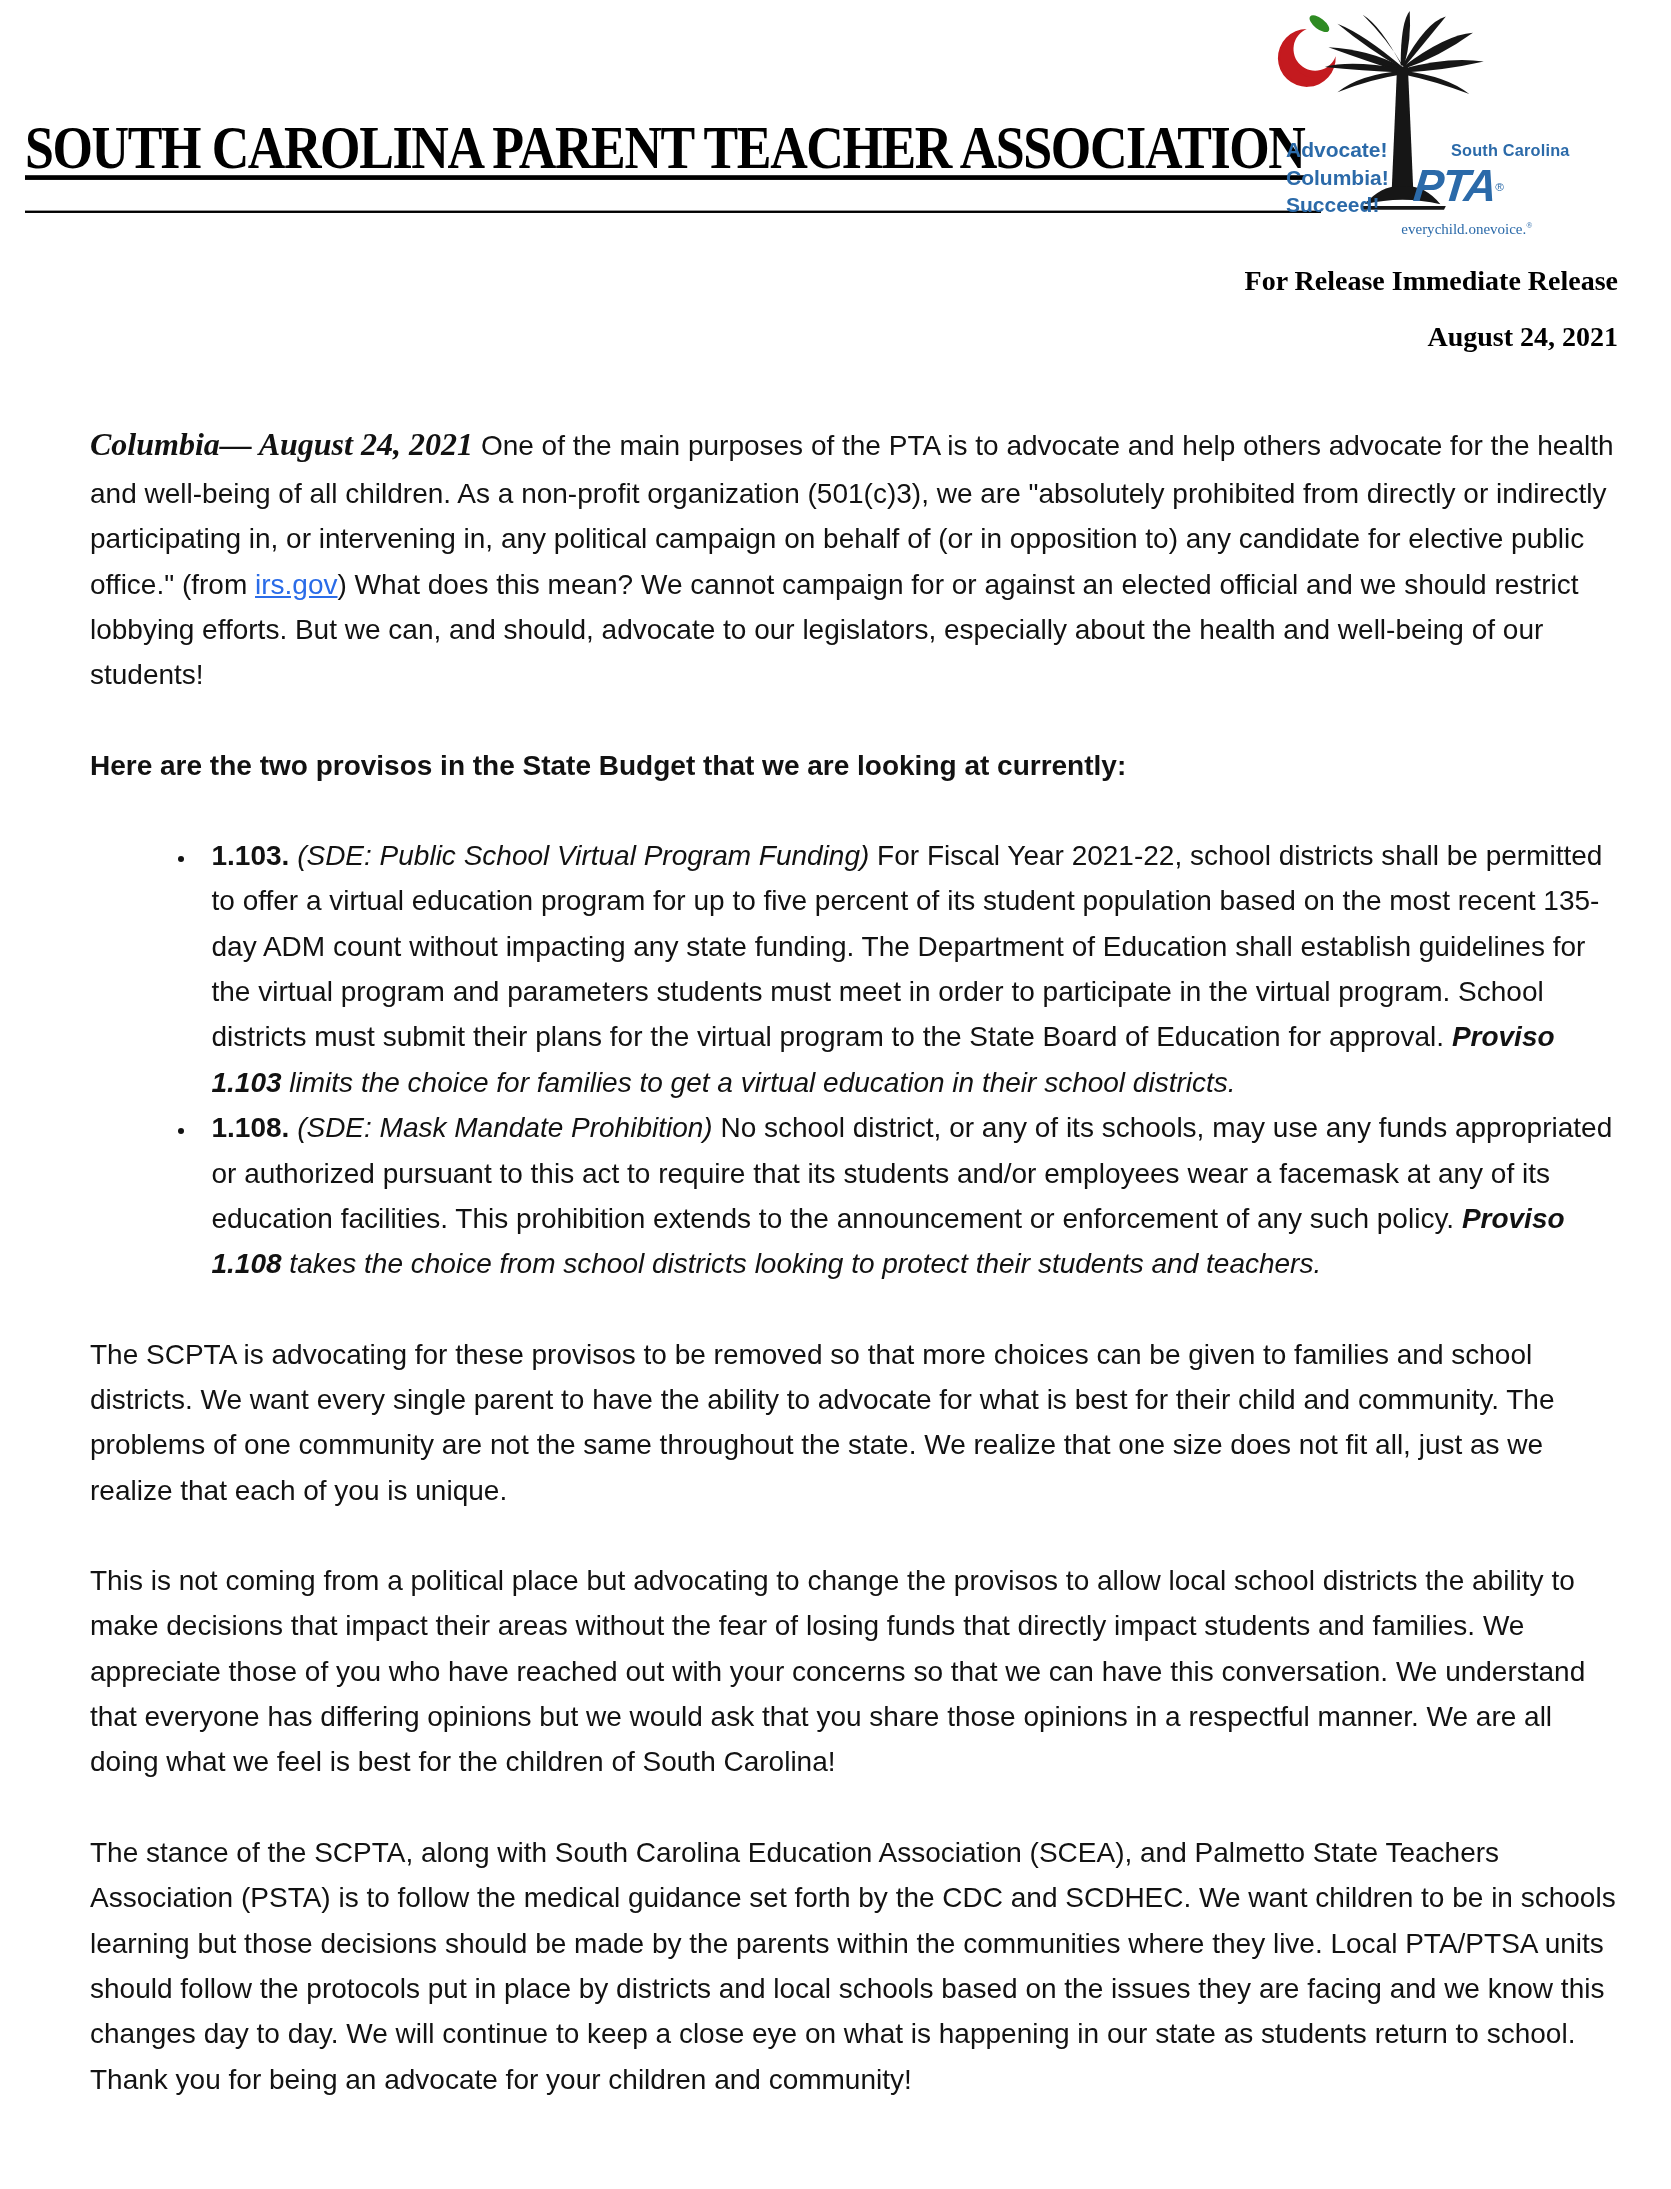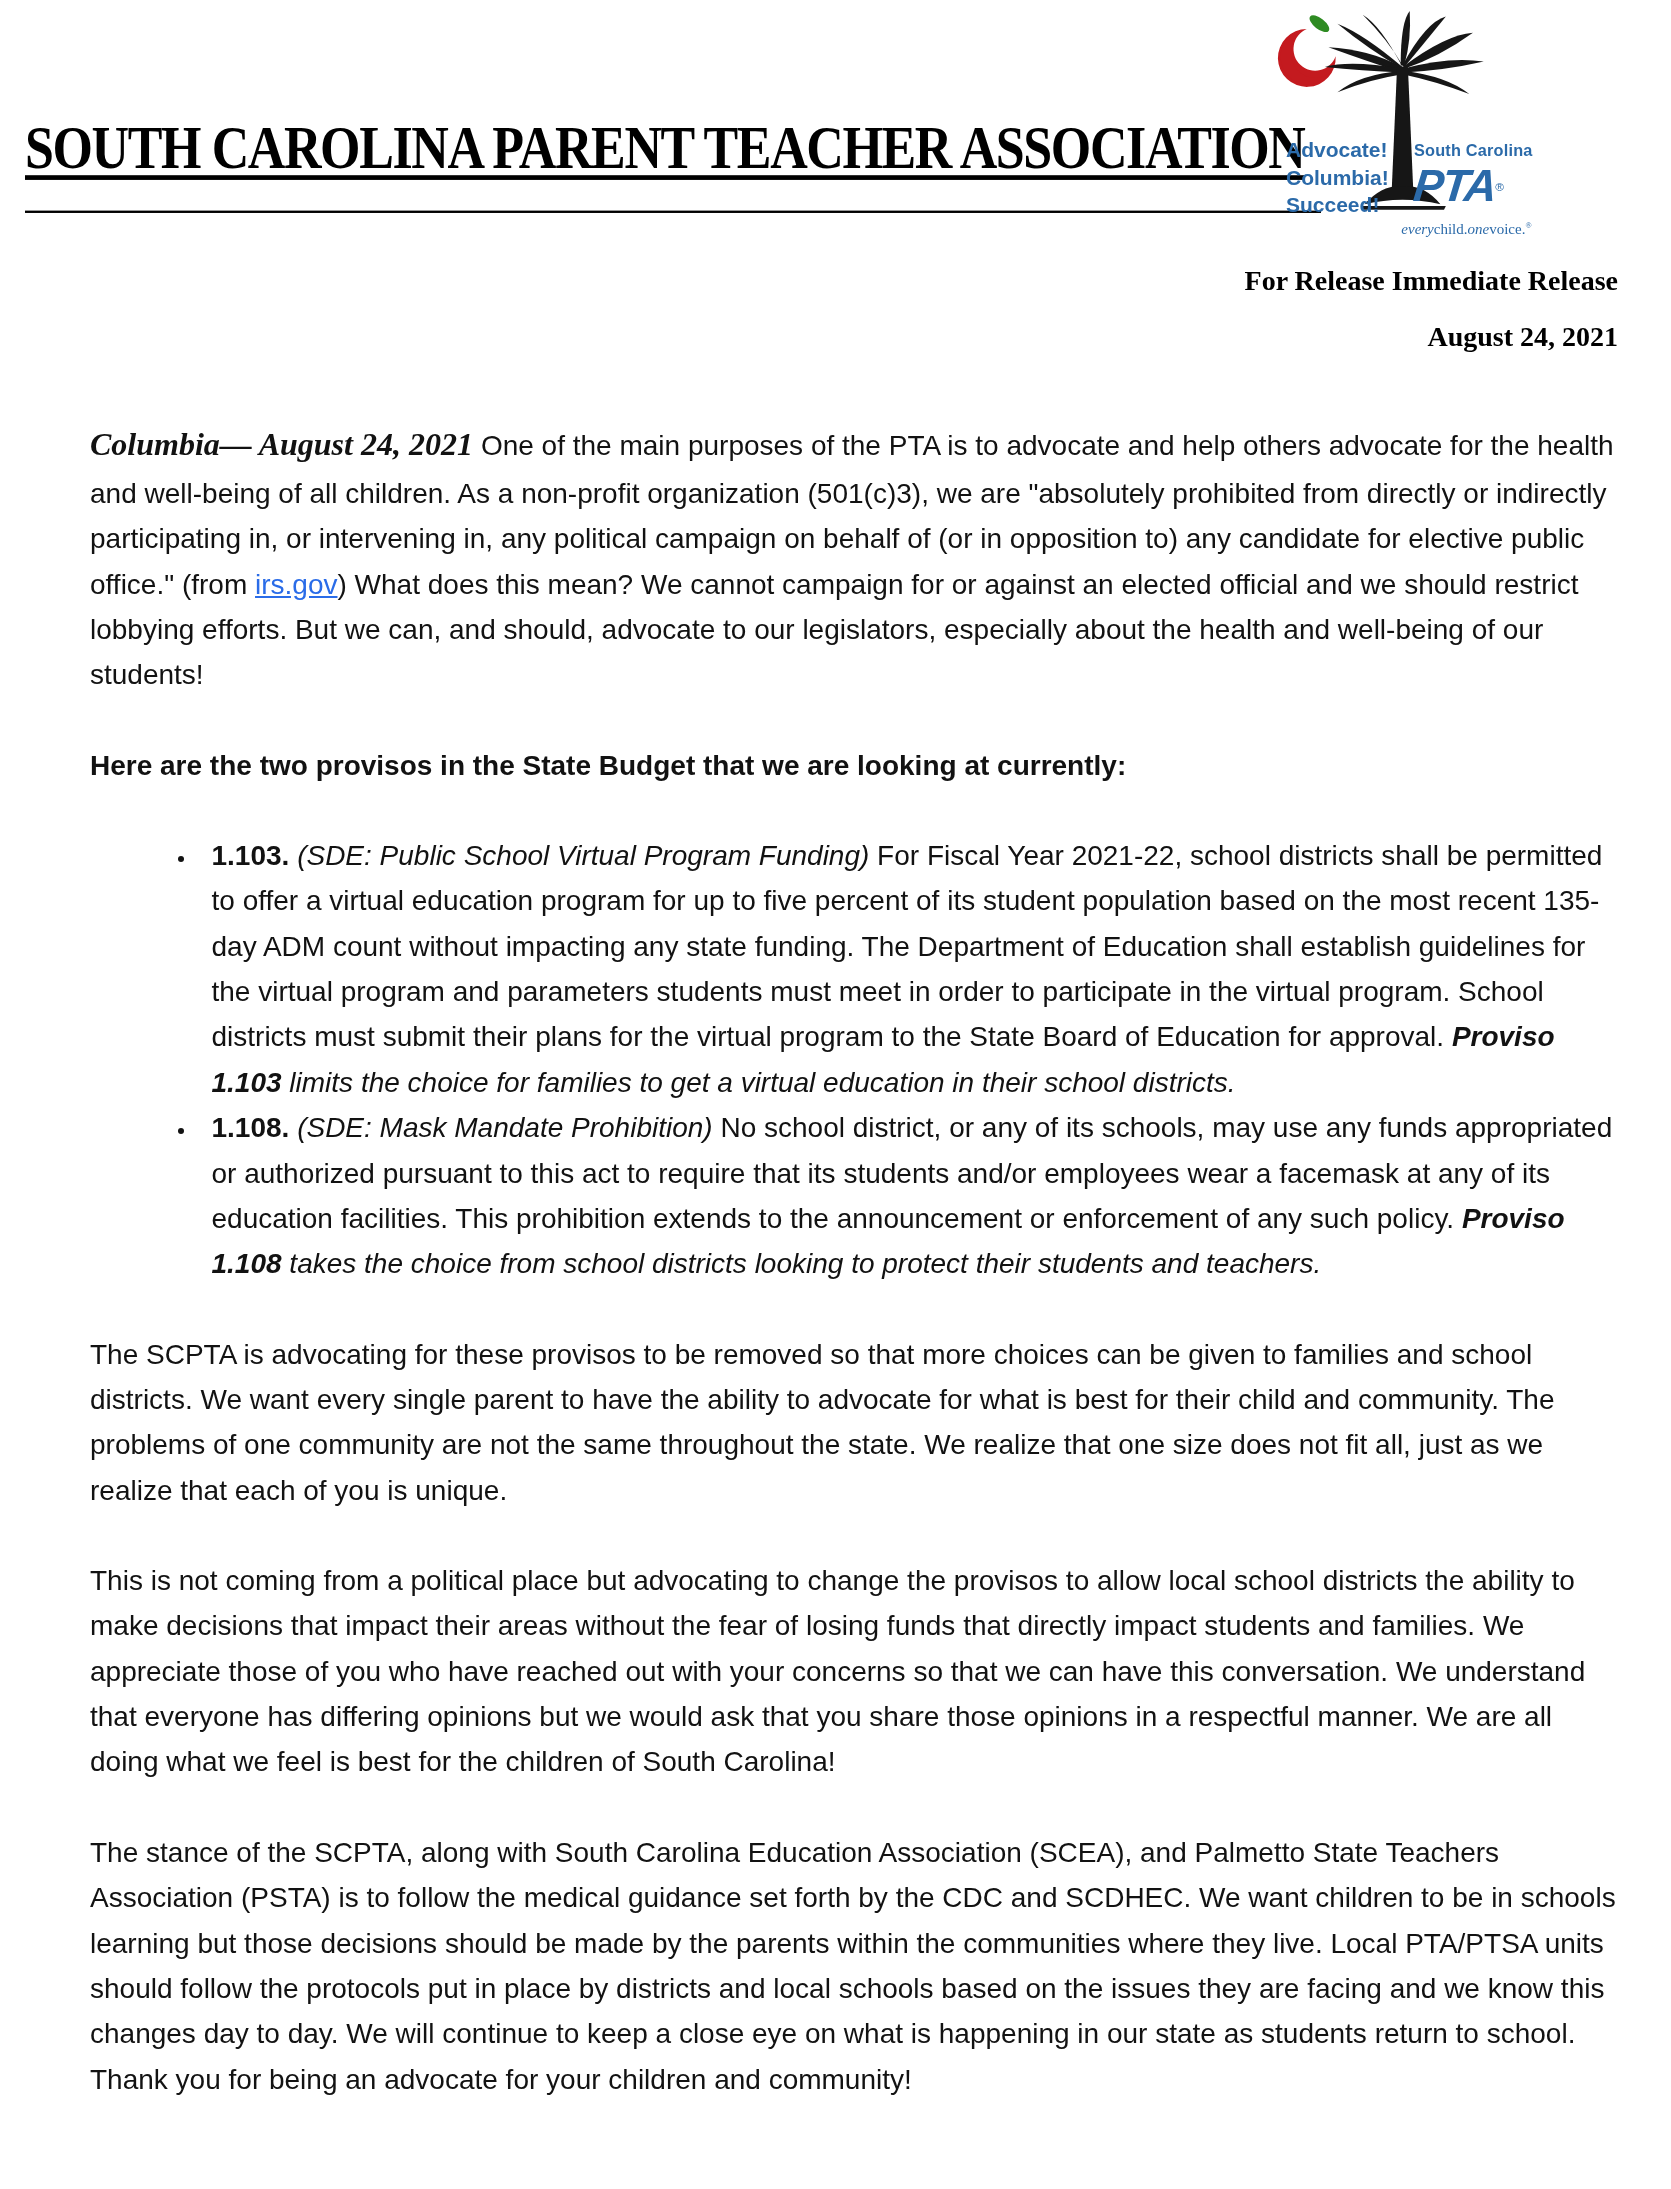--- a/index.html
+++ b/index.html
@@ -52,40 +52,40 @@
     position: absolute;
     left: 19px;
     top: 127px;
     color: #2b6aa9;
     font-weight: bold;
     font-size: 21px;
     line-height: 1.32;
     letter-spacing: 0;
   }
   .logo-brand { position: absolute; left: 147px; top: 128px; color: #2b6aa9; }
-  .logo-region { font-weight: bold; font-size: 16.3px; letter-spacing: 0.2px; white-space: nowrap; }
+  .logo-region { font-weight: bold; font-size: 16.3px; letter-spacing: 0.2px; white-space: nowrap; margin-left: 37px; }
   .logo-pta {
     font-weight: bold;
     font-style: italic;
     font-size: 45px;
     line-height: 1.0;
     letter-spacing: -1.8px;
     transform: skewX(-6deg);
     display: inline-block;
   }
   .logo-pta-reg { font-size: 11.8px; vertical-align: super; font-style: normal; }
   .logo-tagline {
     font-family: "Liberation Serif", "DejaVu Serif", serif;
     font-size: 15px;
     margin-top: 1.8px;
     margin-left: -12.7px;
     white-space: nowrap;
     color: #2b6aa9;
   }
-  .logo-tagline .it { font-style: italic; }
+  .logo-tagline .it { }
   .logo-tagline .reg { font-size: 8.1px; vertical-align: super; }
 
   
   .release {
     text-align: right;
     font-family: "Liberation Serif", "DejaVu Serif", serif;
     font-weight: bold;
     font-size: 28px;
     line-height: 2.0;
     color: #000;

